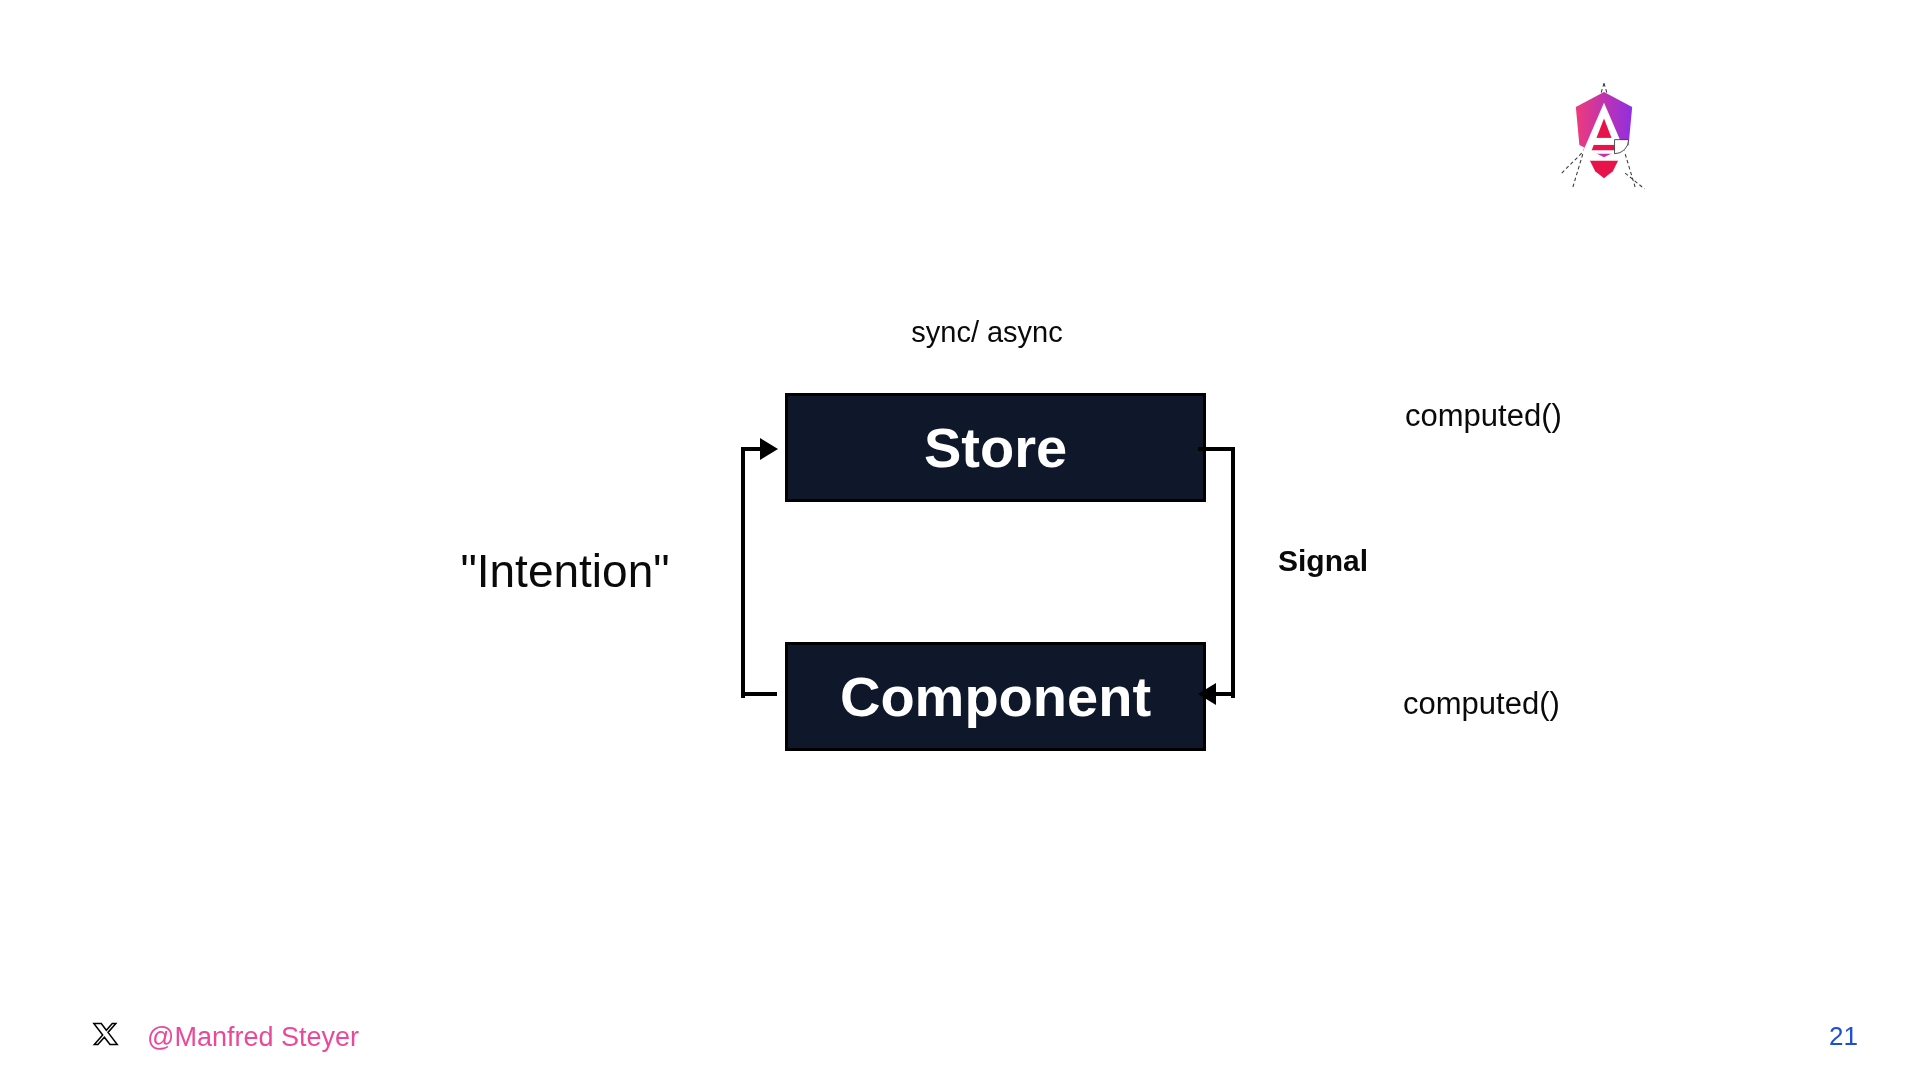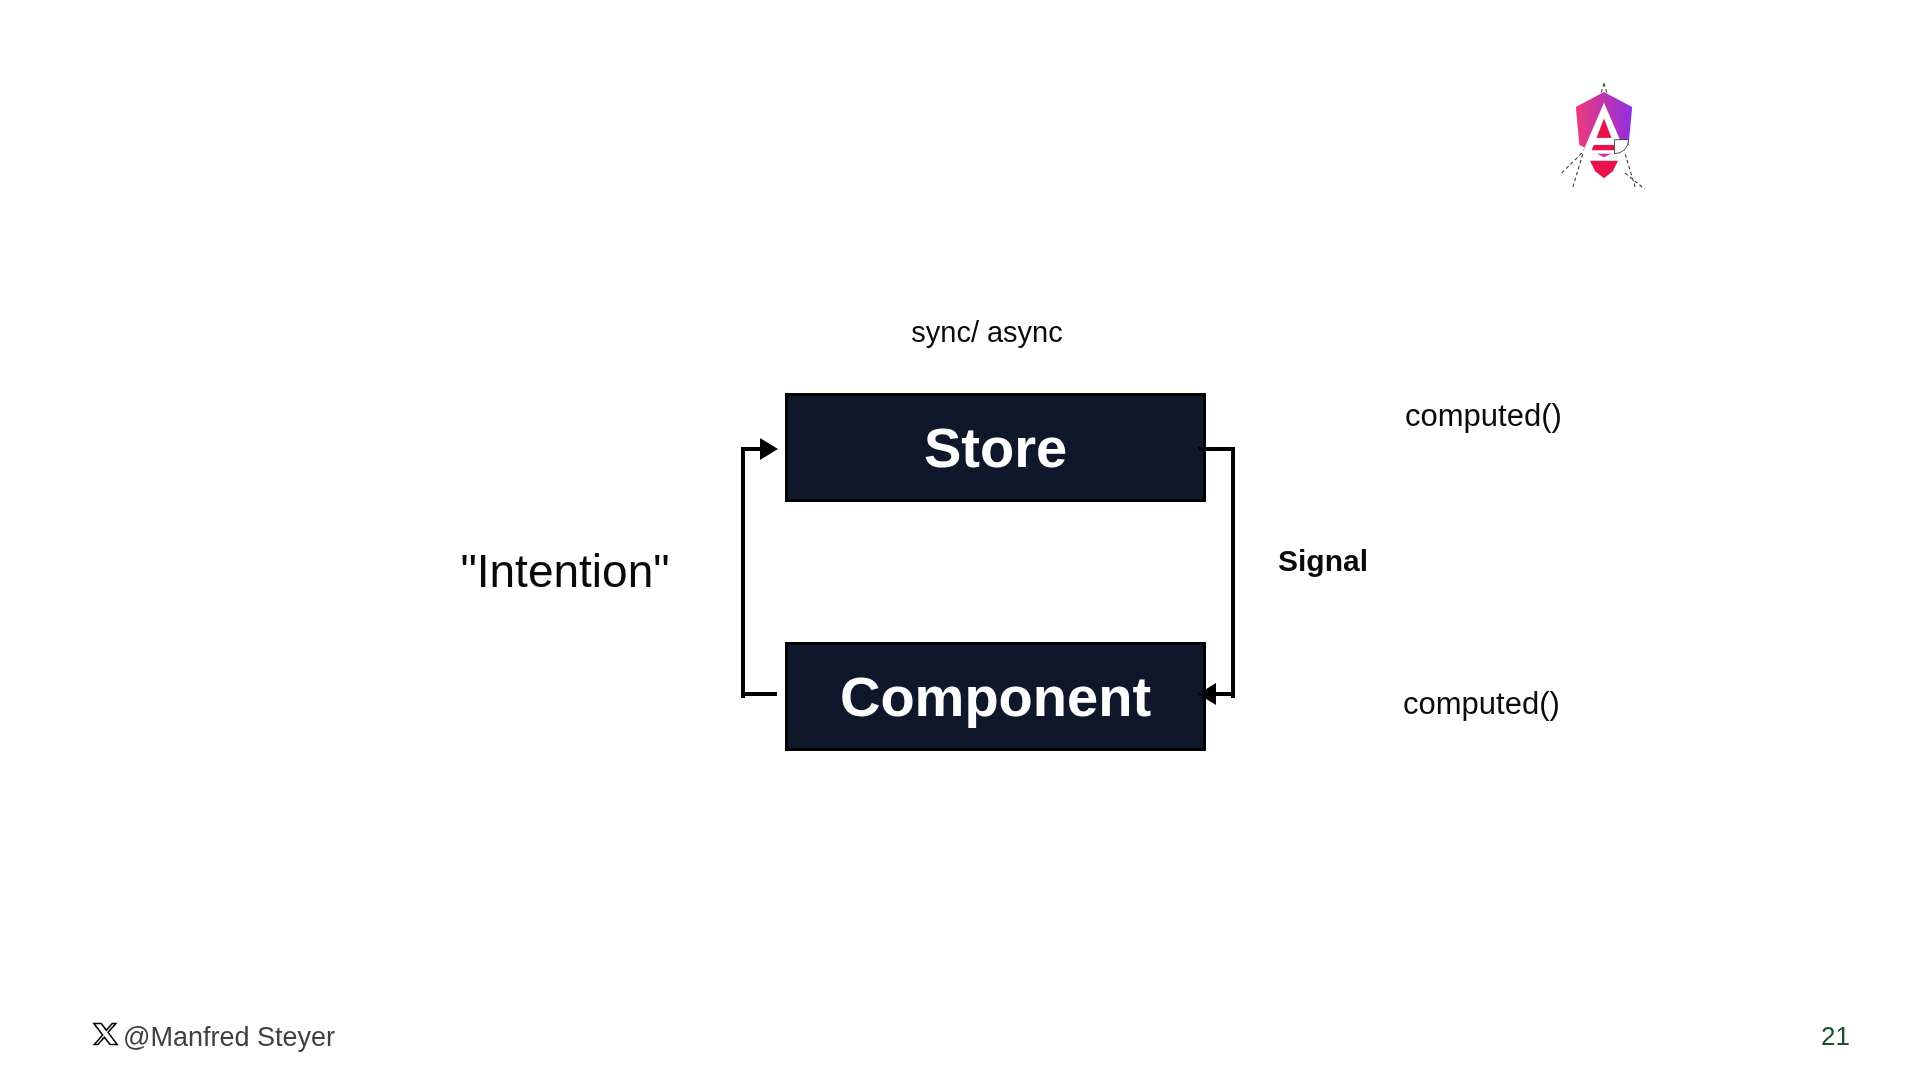--- a/index.html
+++ b/index.html
@@ -50,24 +50,24 @@
     border-right:18px solid #000;
   }
   .lbl{position:absolute;color:#0a0a0a;white-space:nowrap;}
   .lbl-sync{left:987px;top:316px;transform:translateX(-50%);font-size:29px;}
   .lbl-computed-top{left:1405px;top:398px;font-size:31px;}
   .lbl-signal{left:1278px;top:544px;font-size:30px;font-weight:bold;}
   .lbl-computed-bottom{left:1403px;top:686px;font-size:31px;}
   .lbl-intention{left:565px;top:544px;transform:translateX(-50%);font-size:46px;}
   
   .footer{
-    position:absolute;left:92px;bottom:26px;display:flex;align-items:center;gap:4px;
-    font-size:27px;color:#404040;margin-top:36px;
+    position:absolute;left:92px;bottom:26px;display:flex;align-items:center;gap:28px;
+    font-size:27px;color:#ec4899;margin-top:36px;
   }
-  .page-number{position:absolute;right:70px;bottom:28px;font-size:26px;color:#14532d;}
+  .page-number{position:absolute;right:62px;bottom:28px;font-size:26px;color:#1d4ed8;}
 </style>
 </head>
 <body>
 
 <div class="slide">
 
 
   <div class="logo">
     <span>
       <svg width="88" height="112" viewBox="0 0 100 126" aria-hidden="true">

